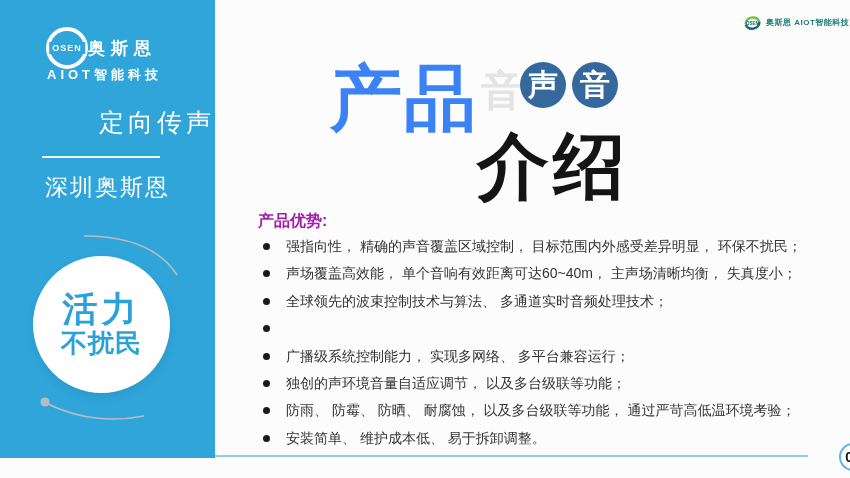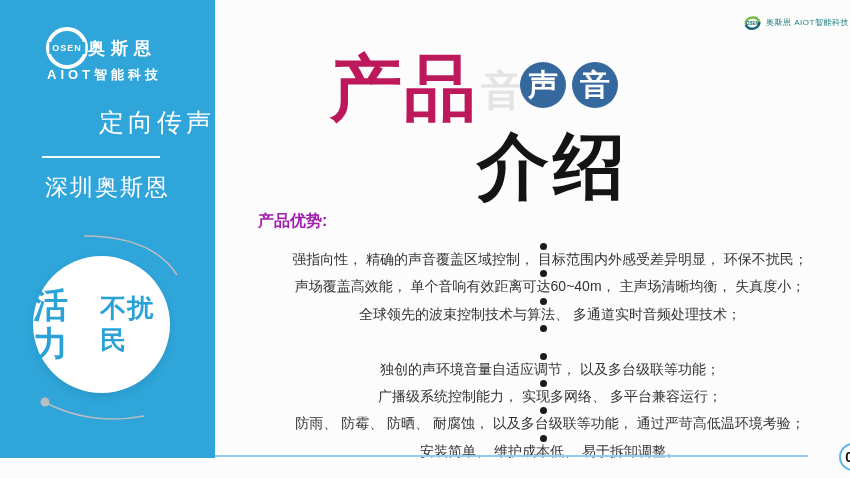--- a/index.html
+++ b/index.html
@@ -12,40 +12,40 @@
   .sidebar { position:absolute; left:0; top:0; width:215px; height:458px; background:#2fa5da; color:#fff; }
   .logo-row { position:absolute; left:46px; top:27px; display:flex; align-items:center; }
   .logo-ring { position:relative; width:42px; height:42px; border:4px solid #fff; border-radius:50%; }
   .logo-ring span { position:absolute; left:50%; top:50%; transform:translate(-50%,-50%); background:#2fa5da; color:#fff; font-size:9px; font-weight:bold; letter-spacing:1px; padding:1px 3px; }
   .logo-name { font-size:17px; font-weight:bold; letter-spacing:6px; margin-left:0; white-space:nowrap; }
   .logo-sub { position:absolute; left:47px; top:66px; font-size:13px; font-weight:bold; letter-spacing:4px; white-space:nowrap; }
   .tagline1 { position:absolute; left:0; top:106px; width:100%; text-align:right; font-size:25px; letter-spacing:4px; white-space:nowrap; }
   .divider { position:absolute; left:42px; top:156px; width:118px; height:2px; background:rgba(255,255,255,.95); }
   .tagline2 { position:absolute; left:0; top:172px; width:100%; text-align:center; font-size:23px; letter-spacing:2px; white-space:nowrap; }
   .deco-arcs { position:absolute; left:0; top:220px; }
-  .badge-circle { position:absolute; left:33px; top:256px; width:137px; height:137px; background:#fff; border-radius:50%; box-shadow:0 4px 10px rgba(0,0,0,.08); display:flex; flex-direction:row; align-items:center; justify-content:center; color:#2aa2d8; }
+  .badge-circle { position:absolute; left:33px; top:256px; width:137px; height:137px; background:#fff; border-radius:50%; box-shadow:0 4px 10px rgba(0,0,0,.08); display:flex; flex-direction:column; align-items:center; justify-content:center; color:#2aa2d8; }
   .badge-line1 { font-size:35px; font-weight:bold; letter-spacing:4px; line-height:1.1; }
   .badge-line2 { font-size:26px; font-weight:bold; letter-spacing:1px; line-height:1.2; }
 
   
   .mini-logo { position:absolute; left:743px; top:13px; display:flex; align-items:center; }
-  .mini-logo-text { margin-left:4px; font-size:8px; font-weight:normal; color:#1b7c7c; letter-spacing:.5px; white-space:nowrap;text-align:right; }
+  .mini-logo-text { margin-left:4px; font-size:8px; font-weight:bold; color:#1b7c7c; letter-spacing:.5px; white-space:nowrap;text-align:right; }
 
   
-  .title-part1 { position:absolute; left:330px; top:52px; font-size:72px; font-weight:600; color:#be185d; letter-spacing:2px; line-height:1; }
+  .title-part1 { position:absolute; left:330px; top:62px; font-size:72px; font-weight:600; color:#3b82f6; letter-spacing:2px; line-height:1; }
   .title-faded { position:absolute; left:481px; top:70px; font-size:42px; font-weight:600; color:#e4e4e4; line-height:1; }
   .title-badge { position:absolute; top:62px; width:46px; height:46px; border-radius:50%; background:#35699d; color:#fff; display:flex; align-items:center; justify-content:center; font-size:30px; font-weight:bold; }
   .title-badge.b1 { left:520px; }
   .title-badge.b2 { left:572px; }
   .title-part2 { position:absolute; left:477px; top:130px; font-size:72px; font-weight:600; color:#141414; letter-spacing:4px; line-height:1; }
 
   
   .adv-label { position:absolute; left:258px; top:211px; font-size:16px; font-weight:bold; color:#a21caf; }
   .adv-list { position:absolute; left:260px; top:237px; width:580px; list-style:none; }
-  .adv-list li { display:flex; align-items:center; height:27.4px; font-size:14px; color:#333; white-space:nowrap;flex-direction:column; }
+  .adv-list li { display:flex; align-items:flex-start; height:27.4px; font-size:14px; color:#333; white-space:nowrap; }
   .adv-list li .dot { flex:0 0 auto; width:7px; height:7px; background:#1a1a1a; border-radius:50%; margin:6px 16px 0 3px; }
   .adv-list li .txt { line-height:19px; }
 
   
   .footer-line { position:absolute; left:215px; top:455px; width:593px; height:2px; background:#8ecdeb; }
   .page-circle { position:absolute; left:807px; top:443px; width:28px; height:28px; background:#fff; border:2px solid #5ab6e6; border-radius:50%; display:flex; align-items:center; justify-content:center; font-size:14px; font-weight:bold; color:#111;margin-left:32px; }
 </style>
 </head>
 <body>
 
@@ -102,25 +102,25 @@
       </li>
     <li>
         <span class="dot"></span>
         <span class="txt">全球领先的波束控制技术与算法、 多通道实时音频处理技术；</span>
       </li>
     <li>
         <span class="dot"></span>
       </li>
     <li>
         <span class="dot"></span>
-        <span class="txt">独创的声环境音量自适应调节， 以及多台级联等功能；</span>
+        <span class="txt">广播级系统控制能力， 实现多网络、 多平台兼容运行；</span>
       </li>
     <li>
         <span class="dot"></span>
-        <span class="txt">广播级系统控制能力， 实现多网络、 多平台兼容运行；</span>
+        <span class="txt">独创的声环境音量自适应调节， 以及多台级联等功能；</span>
       </li>
     <li>
         <span class="dot"></span>
         <span class="txt">防雨、 防霉、 防晒、 耐腐蚀， 以及多台级联等功能， 通过严苛高低温环境考验；</span>
       </li>
     <li>
         <span class="dot"></span>
         <span class="txt">安装简单、 维护成本低、 易于拆卸调整。</span>
       </li>
   </ul>

